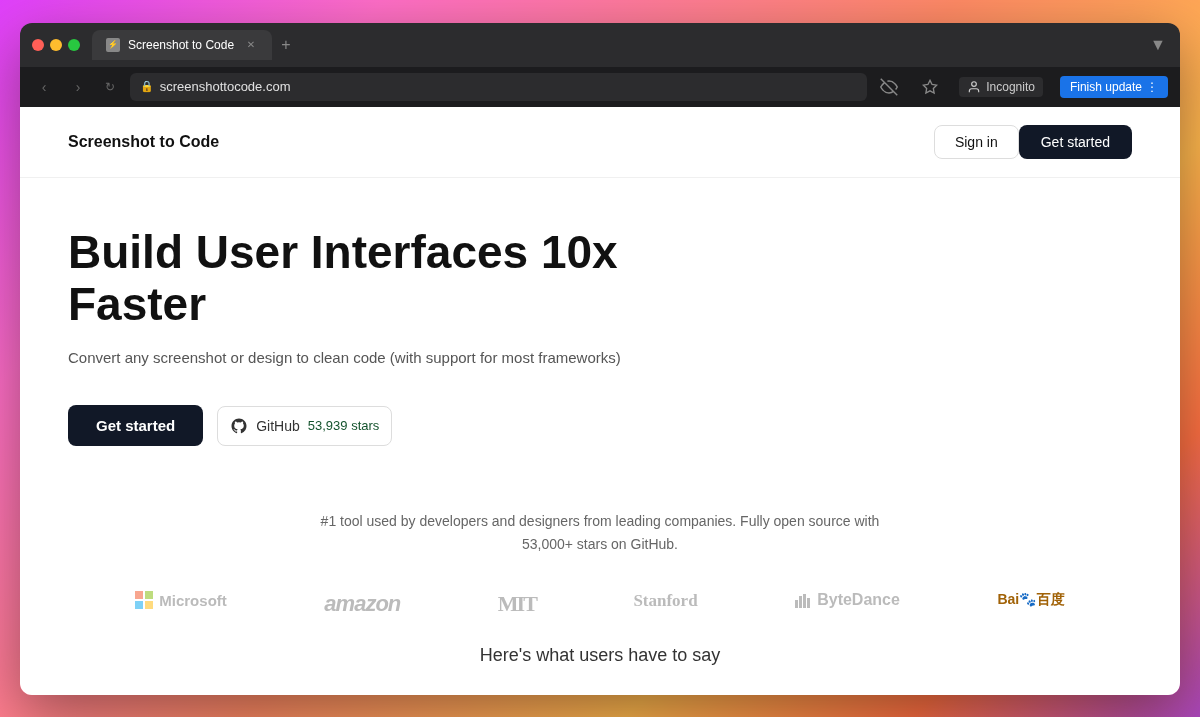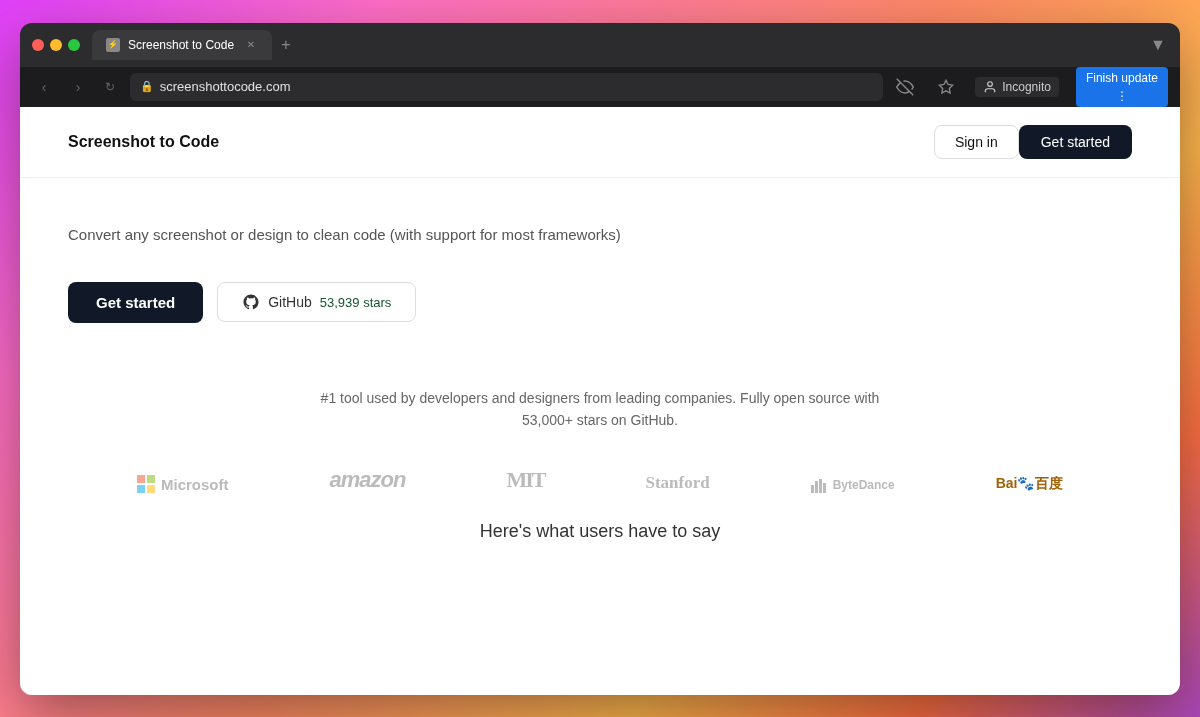--- a/index.html
+++ b/index.html
@@ -204,21 +204,20 @@
       background: #1a73e8;
       color: #fff;
       font-size: 12px;
       padding: 4px 10px;
       border-radius: 4px;
       display: flex;
       align-items: center;
       gap: 4px;
       cursor: pointer;
       white-space: nowrap;
-      flex-direction: column;
     }
 
     
     .page-content {
       background: #fff;
       flex: 1;
       overflow: hidden;
       display: flex;
       flex-direction: column;
     }
@@ -302,21 +301,21 @@
       font-weight: 600;
       cursor: pointer;
     }
 
     .github-btn {
       display: flex;
       align-items: center;
       gap: 8px;
       border: 1px solid #ddd;
       border-radius: 8px;
-      padding: 10px 24px;
+      padding: 10px 12px;
       font-size: 14px;
       color: #333;
       background: #fff;
       cursor: pointer;
     }
 
     .github-icon {
       width: 18px;
       height: 18px;
     }
@@ -331,42 +330,42 @@
     .social-proof-text {
       font-size: 14px;
       color: #666;
       max-width: 600px;
       margin: 0 auto 28px;
       line-height: 1.6;
     }
 
     .logos-grid {
       display: flex;
-      align-items: flex-end;
+      align-items: flex-start;
       justify-content: space-around;
       flex-wrap: wrap;
       gap: 3px;
       padding: 0 20px;
     }
 
     .company-logo {
       color: #bbb;
       font-size: 16px;
       font-weight: 600;
       display: flex;
       align-items: center;
       gap: 6px;
       padding: 8px 16px;
     }
 
     .company-logo.microsoft { font-size: 15px; }
     .company-logo.amazon { font-size: 18px; font-family: Georgia, serif; font-style: italic; }
     .company-logo.mit { font-size: 20px; font-weight: 700; letter-spacing: -1px; }
     .company-logo.stanford { font-family: Georgia, serif; font-size: 16px; }
-    .company-logo.bytedance { font-size: 12px; }
+    .company-logo.bytedance { font-size: 16px; }
     .company-logo.baidu { font-size: 14px; }
 
     .ms-grid {
       display: grid;
       grid-template-columns: repeat(2,8px);
       grid-template-rows: repeat(2,8px);
       gap: 2px;
       opacity: 0.5;
     }
     .ms-sq { width: 8px; height: 8px; }
@@ -448,20 +447,21 @@
 
     <nav class="site-nav">
       <span class="site-logo">Screenshot to Code</span>
       <div class="nav-actions">
         <button class="sign-in-btn">Sign in</button>
         <button class="get-started-btn-nav">Get started</button>
       </div>
     </nav>
 
     <section class="hero">
+      <h1 class="hero-title">Build User Interfaces 10x Faster</h1>
       <p class="hero-subtitle">Convert any screenshot or design to clean code (with support for most frameworks)</p>
       <div class="hero-actions">
         <button class="get-started-hero">Get started</button>
         <button class="github-btn">
           <svg class="github-icon" viewBox="0 0 24 24" fill="#333">
             <path d="M12 2C6.477 2 2 6.484 2 12.017c0 4.425 2.865 8.18 6.839 9.504.5.092.682-.217.682-.483 0-.237-.008-.868-.013-1.703-2.782.605-3.369-1.343-3.369-1.343-.454-1.158-1.11-1.466-1.11-1.466-.908-.62.069-.608.069-.608 1.003.07 1.531 1.032 1.531 1.032.892 1.53 2.341 1.088 2.91.832.092-.647.35-1.088.636-1.338-2.22-.253-4.555-1.113-4.555-4.951 0-1.093.39-1.988 1.029-2.688-.103-.253-.446-1.272.098-2.65 0 0 .84-.27 2.75 1.026A9.564 9.564 0 0 1 12 6.844a9.59 9.59 0 0 1 2.504.337c1.909-1.296 2.747-1.027 2.747-1.027.546 1.379.202 2.398.1 2.651.64.7 1.028 1.595 1.028 2.688 0 3.848-2.339 4.695-4.566 4.943.359.309.678.92.678 1.855 0 1.338-.012 2.419-.012 2.747 0 .268.18.58.688.482A10.019 10.019 0 0 0 22 12.017C22 6.484 17.522 2 12 2z"></path>
           </svg>
           <span>GitHub</span>
           <span style="color:#14532d; font-size:13px;">53,939 stars</span>
         </button>

